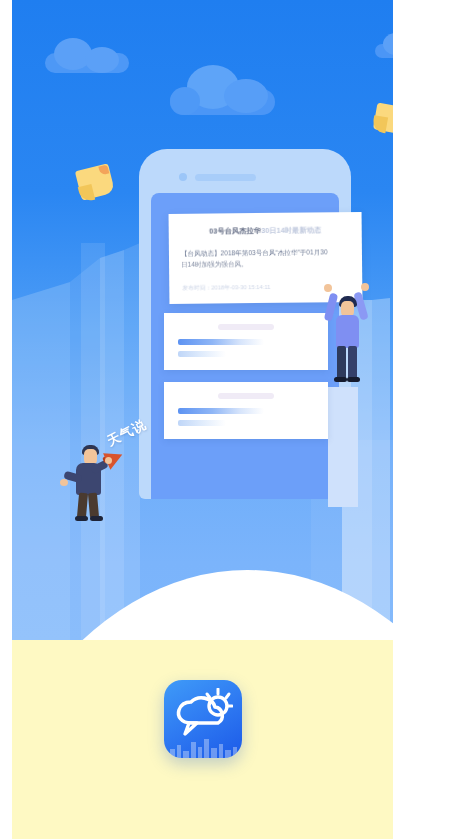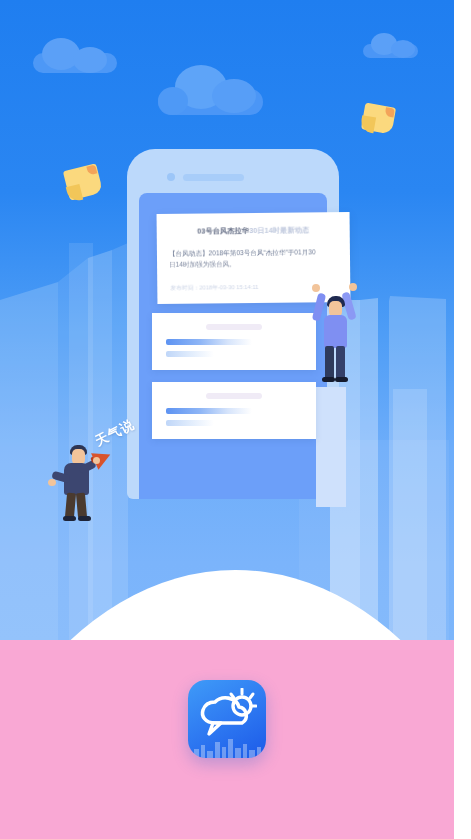--- a/index.html
+++ b/index.html
@@ -5,24 +5,25 @@
   html, body {
     margin: 0;
     padding: 0;
     background: #ffffff;
   }
   body {
     font-family: "Liberation Sans", "DejaVu Sans", sans-serif;
   }
   #screen {
     position: relative;
-    width: 454px;
+    width: 381px;
     height: 839px;
     overflow: hidden;
-    background: #f9a8d4;
+    background: #fef9c3;
+    margin-left: 12px;
   }
 
   
   .hero {
     position: absolute;
     left: 0; top: 0;
     width: 471px;
     height: 640px;
     overflow: hidden;
     background: linear-gradient(180deg,

